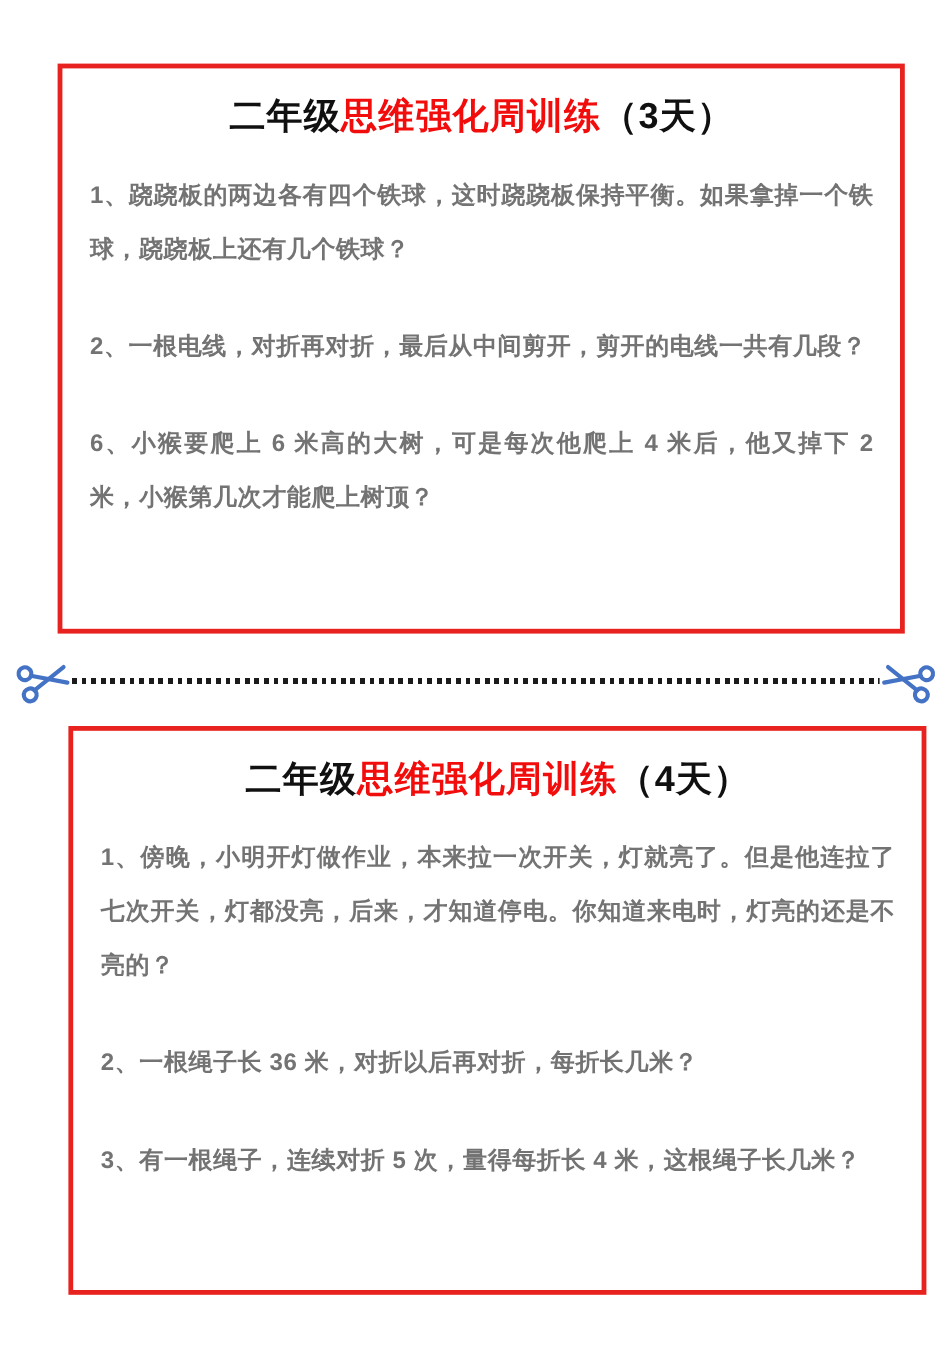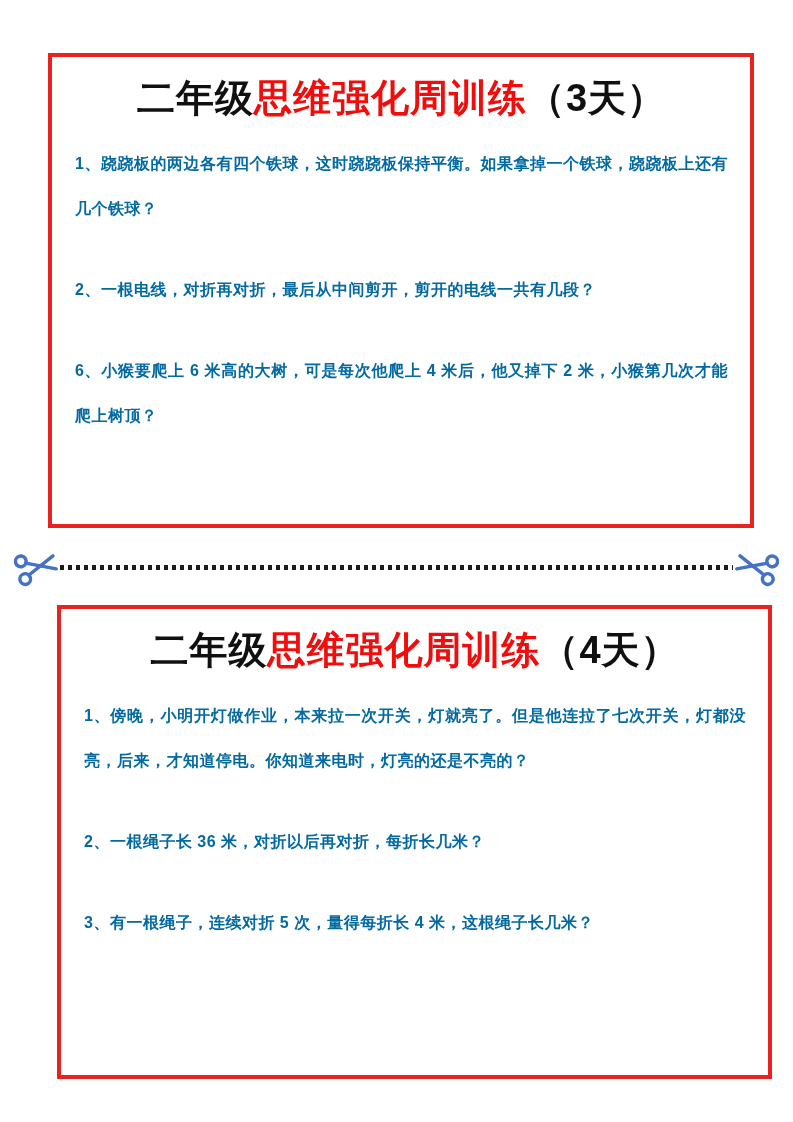--- a/index.html
+++ b/index.html
@@ -16,34 +16,34 @@
     position: absolute;
     border: 4px solid #e8231f;
     background: #ffffff;
     padding: 20px 22px 0 23px;
   }
   .qbox.box1 { left: 48px; top: 53px; width: 706px; height: 475px; }
   .qbox.box2 { left: 57px; top: 605px; width: 715px; height: 474px; }
 
   .title {
     text-align: center;
-    font-size: 38px;
+    font-size: 30px;
     font-weight: 900;
     color: #101010;
     letter-spacing: 1px;
     line-height: 42px;
     margin: 0 0 22px 0;
     white-space: nowrap;
   }
   .title .red { color: #f20d0d; }
 
   .q {
-    font-size: 16px;
+    font-size: 20px;
     font-weight: 700;
-    color: #0369a1;
+    color: #737373;
     line-height: 45px;
     letter-spacing: 0.5px;
     margin: 0 0 36px 0;
     text-align: justify;
   }
 
   .cutline {
     position: absolute;
     left: 0; top: 544px;
     width: 793px; height: 46px;

